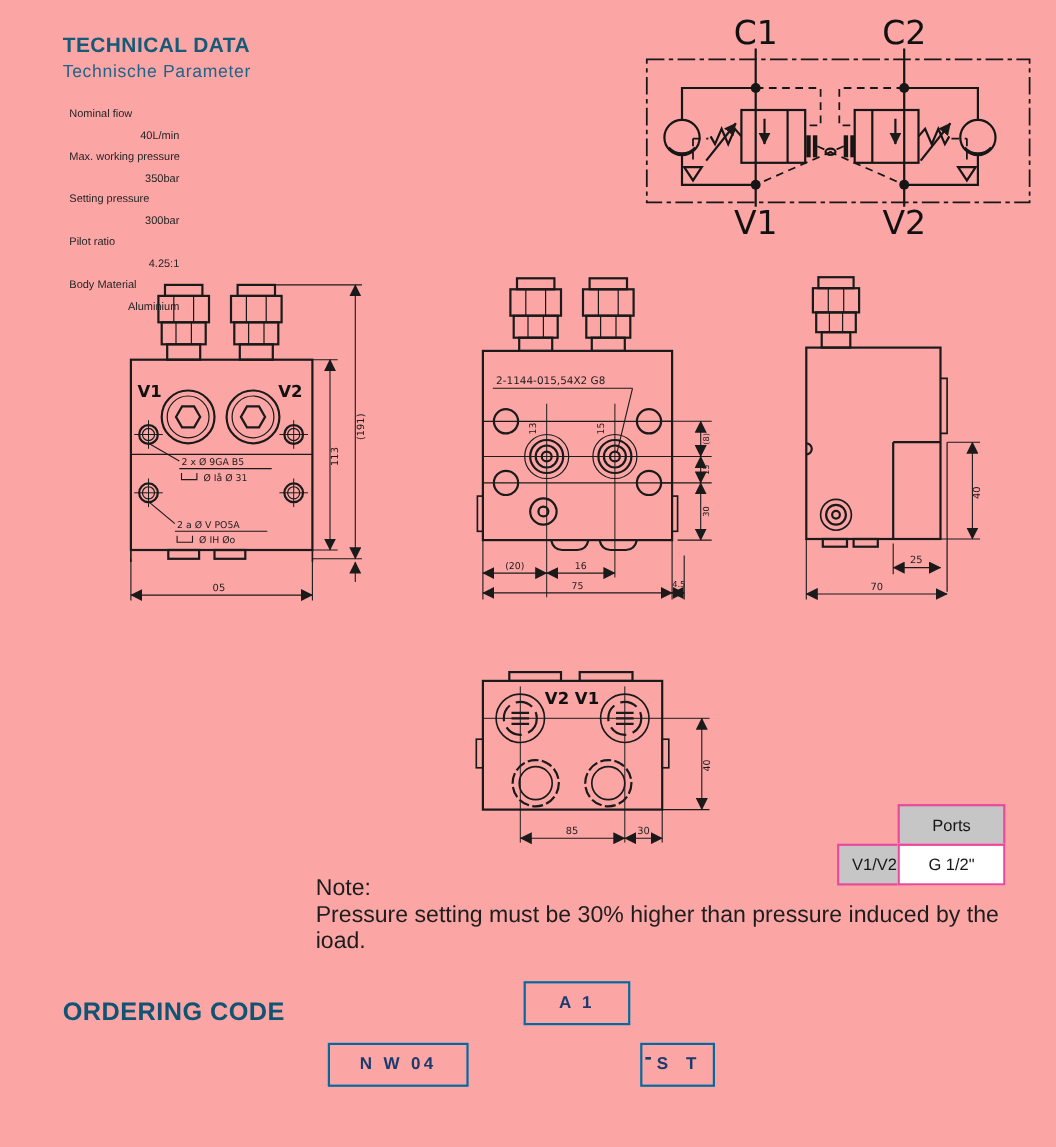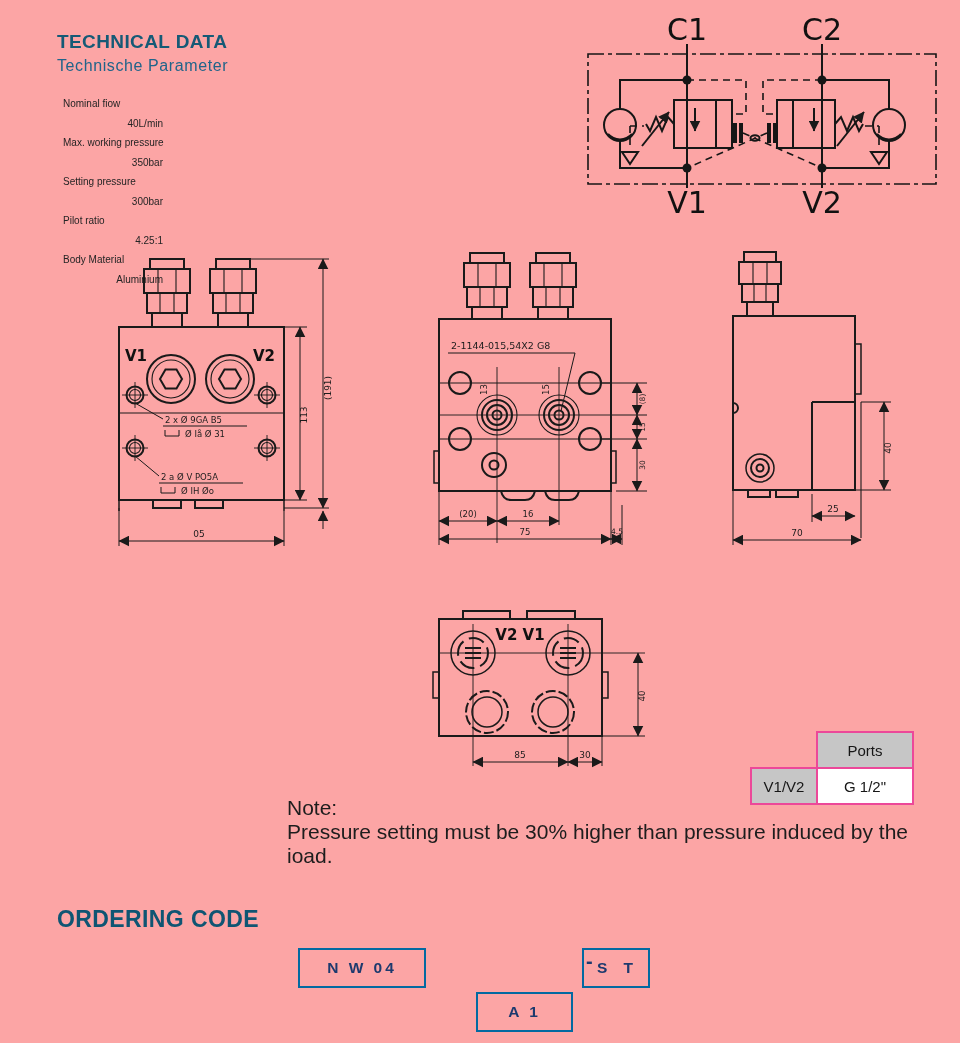--- a/index.html
+++ b/index.html
@@ -431,27 +431,27 @@
       <line class="dim" x1="190" y1="148" x2="190" y2="178"></line>
       <line class="dim" x1="61" y1="174" x2="156" y2="174" marker-start="url(#arr)" marker-end="url(#arr)"></line>
       <text class="dt" text-anchor="middle" x="108" y="170">85</text>
       <line class="dim" x1="156" y1="174" x2="190" y2="174" marker-start="url(#arr)" marker-end="url(#arr)"></line>
       <text class="dt" text-anchor="middle" x="173" y="170">30</text>
     </g>
   </svg>
 
   <div class="abs" style="left:750px;top:731px;width:164px;height:74px;">
     <div class="pt-cell pt-gray" style="left:66px;top:0;width:98px;height:38px;">Ports</div>
-    <div class="pt-cell pt-gray" style="left:0;top:36px;width:68px;height:38px;">V1/V2</div>
+    <div class="pt-cell pt-gray" style="left:11px;top:36px;width:68px;height:38px;">V1/V2</div>
     <div class="pt-cell pt-white" style="left:66px;top:36px;width:98px;height:38px;">G 1/2"</div>
   </div>
 
   <div class="abs note-text" style="left:287px;top:796px;">Note:</div>
   <div class="abs note-text" style="left:287px;top:820px;">Pressure setting must be 30% higher than pressure induced by the</div>
   <div class="abs note-text" style="left:287px;top:844px;">ioad.</div>
 
   <div class="abs ocode-title" style="left:57px;top:906px;">ORDERING CODE</div>
   <div class="abs ocode-box" style="left:298px;top:948px;width:128px;height:40px;">N W 04</div>
-  <div class="abs ocode-box" style="left:476px;top:992px;width:97px;height:40px;">A 1</div>
+  <div class="abs ocode-box" style="left:476px;top:892px;width:97px;height:40px;">A 1</div>
   <div class="abs ocode-sep" style="left:586px;top:950px;">-</div>
   <div class="abs ocode-box" style="left:582px;top:948px;width:68px;height:40px;letter-spacing:6px;padding-left:4px;">S T</div>
 
 </div>
 
 </body></html>

